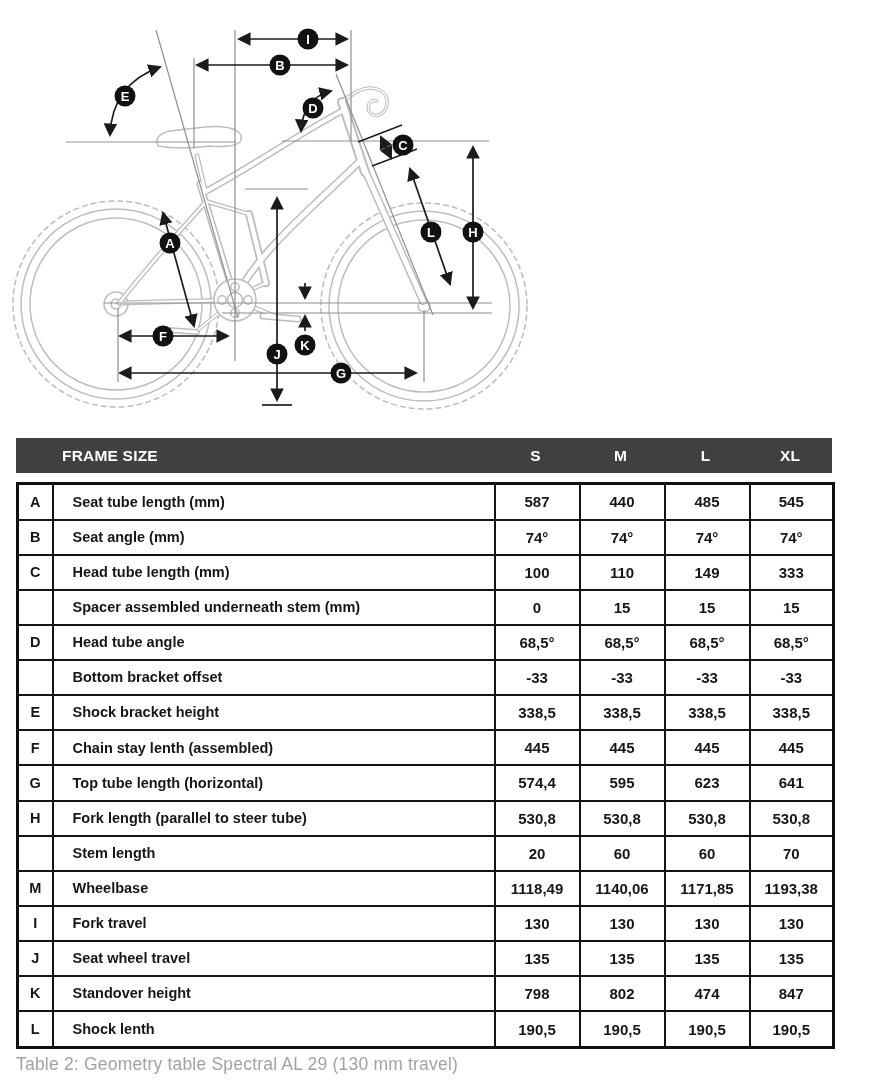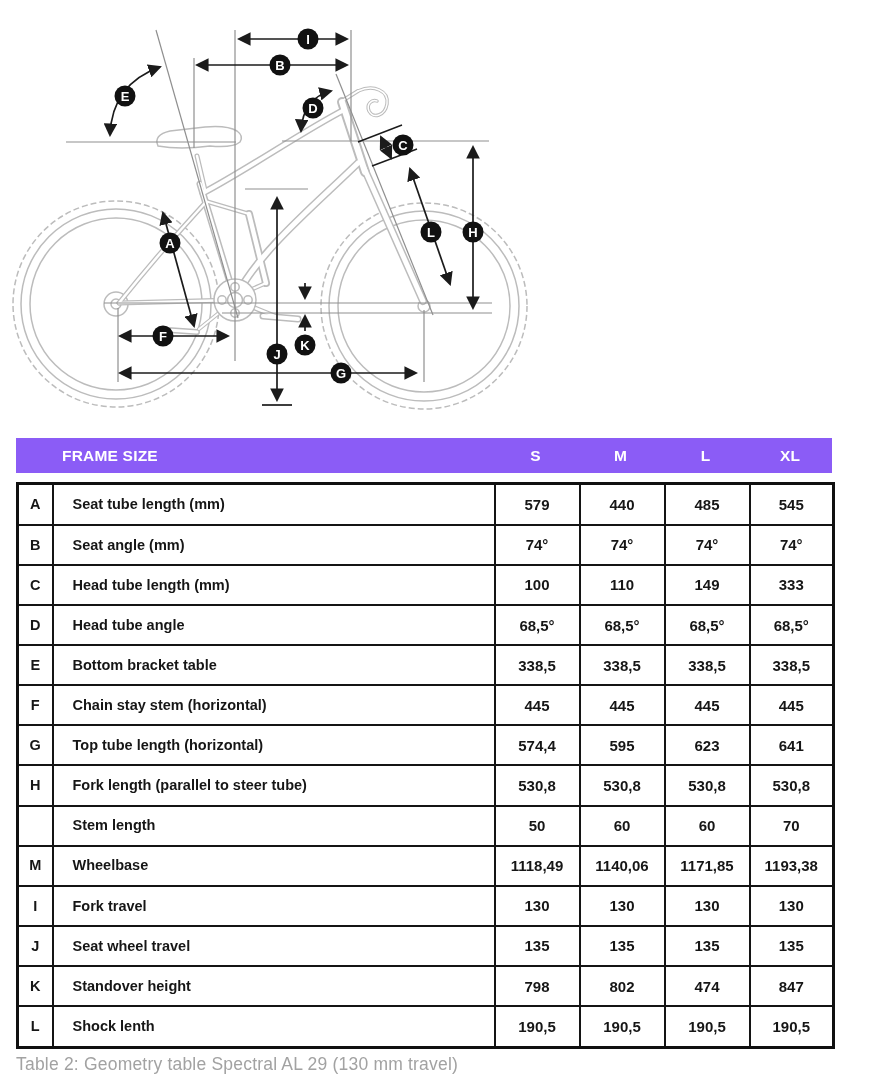--- a/index.html
+++ b/index.html
@@ -13,21 +13,21 @@
   .bike-inner{stroke:#ffffff;fill:none;stroke-linecap:round;}
   .bike-line{stroke:#bcbcbc;fill:none;stroke-width:1.5;}
   .bike-fill{stroke:#bcbcbc;fill:#ffffff;stroke-width:1.5;}
   .refline{stroke:#8f8f8f;stroke-width:1.2;fill:none;}
   .dim{stroke:#1b1b1b;stroke-width:1.7;fill:none;}
   .dim-thin{stroke:#1b1b1b;stroke-width:1.4;fill:none;}
   .marker-circle{fill:#111111;}
   .marker-letter{fill:#ffffff;font-size:13px;font-weight:700;text-anchor:middle;}
   
   .thead{
-    position:absolute;left:16px;top:438px;width:816px;height:35px;background:#8b5cf6;
+    position:absolute;left:16px;top:438px;width:816px;height:35px;background:#404040;
     display:grid;grid-template-columns:35px 442px 85px 85px 85px auto;align-items:center;
     color:#ffffff;font-size:15.5px;font-weight:700;
   }
   .thead .title{grid-column:2;padding-left:11px;letter-spacing:.2px;}
   .thead .szcol{text-align:center;}
   #geotable{
     position:absolute;left:16px;top:482px;width:816px;height:567px;
     border-collapse:collapse;table-layout:fixed;
     font-size:14.5px;font-weight:700;color:#161616;
   }
@@ -218,21 +218,21 @@
       <col style="width:442px">
     <col style="width:85px">
       <col style="width:85px">
       <col style="width:85px">
       <col style="width:84px">
   </colgroup>
   <tbody>
       <tr>
         <td class="c-letter">A</td>
         <td class="c-label">Seat tube length (mm)</td>
-        <td class="c-val">579</td>
+        <td class="c-val">587</td>
         <td class="c-val">440</td>
         <td class="c-val">485</td>
         <td class="c-val">545</td>
       </tr>
       <tr>
         <td class="c-letter">B</td>
         <td class="c-label">Seat angle (mm)</td>
         <td class="c-val">74°</td>
         <td class="c-val">74°</td>
         <td class="c-val">74°</td>
@@ -240,38 +240,54 @@
       </tr>
       <tr>
         <td class="c-letter">C</td>
         <td class="c-label">Head tube length (mm)</td>
         <td class="c-val">100</td>
         <td class="c-val">110</td>
         <td class="c-val">149</td>
         <td class="c-val">333</td>
       </tr>
       <tr>
+        <td class="c-letter"></td>
+        <td class="c-label">Spacer assembled underneath stem (mm)</td>
+        <td class="c-val">0</td>
+        <td class="c-val">15</td>
+        <td class="c-val">15</td>
+        <td class="c-val">15</td>
+      </tr>
+      <tr>
         <td class="c-letter">D</td>
         <td class="c-label">Head tube angle</td>
         <td class="c-val">68,5°</td>
         <td class="c-val">68,5°</td>
         <td class="c-val">68,5°</td>
         <td class="c-val">68,5°</td>
       </tr>
       <tr>
+        <td class="c-letter"></td>
+        <td class="c-label">Bottom bracket offset</td>
+        <td class="c-val">-33</td>
+        <td class="c-val">-33</td>
+        <td class="c-val">-33</td>
+        <td class="c-val">-33</td>
+      </tr>
+      <tr>
         <td class="c-letter">E</td>
-        <td class="c-label">Bottom bracket table</td>
+        <td class="c-label">Shock bracket height</td>
         <td class="c-val">338,5</td>
         <td class="c-val">338,5</td>
         <td class="c-val">338,5</td>
         <td class="c-val">338,5</td>
       </tr>
       <tr>
         <td class="c-letter">F</td>
-        <td class="c-label">Chain stay stem (horizontal)</td>
+        <td class="c-label">Chain stay lenth (assembled)</td>
         <td class="c-val">445</td>
         <td class="c-val">445</td>
         <td class="c-val">445</td>
         <td class="c-val">445</td>
       </tr>
       <tr>
         <td class="c-letter">G</td>
         <td class="c-label">Top tube length (horizontal)</td>
         <td class="c-val">574,4</td>
         <td class="c-val">595</td>
@@ -282,21 +298,21 @@
         <td class="c-letter">H</td>
         <td class="c-label">Fork length (parallel to steer tube)</td>
         <td class="c-val">530,8</td>
         <td class="c-val">530,8</td>
         <td class="c-val">530,8</td>
         <td class="c-val">530,8</td>
       </tr>
       <tr>
         <td class="c-letter"></td>
         <td class="c-label">Stem length</td>
-        <td class="c-val">50</td>
+        <td class="c-val">20</td>
         <td class="c-val">60</td>
         <td class="c-val">60</td>
         <td class="c-val">70</td>
       </tr>
       <tr>
         <td class="c-letter">M</td>
         <td class="c-label">Wheelbase</td>
         <td class="c-val">1118,49</td>
         <td class="c-val">1140,06</td>
         <td class="c-val">1171,85</td>

